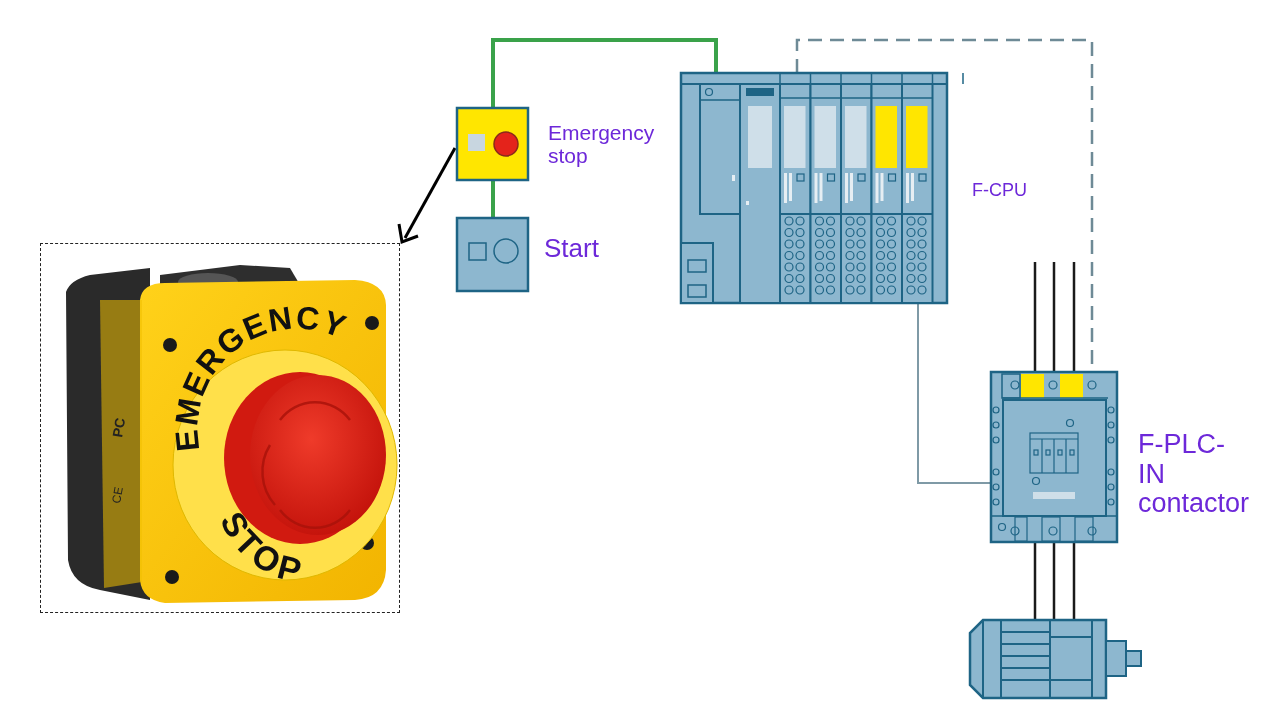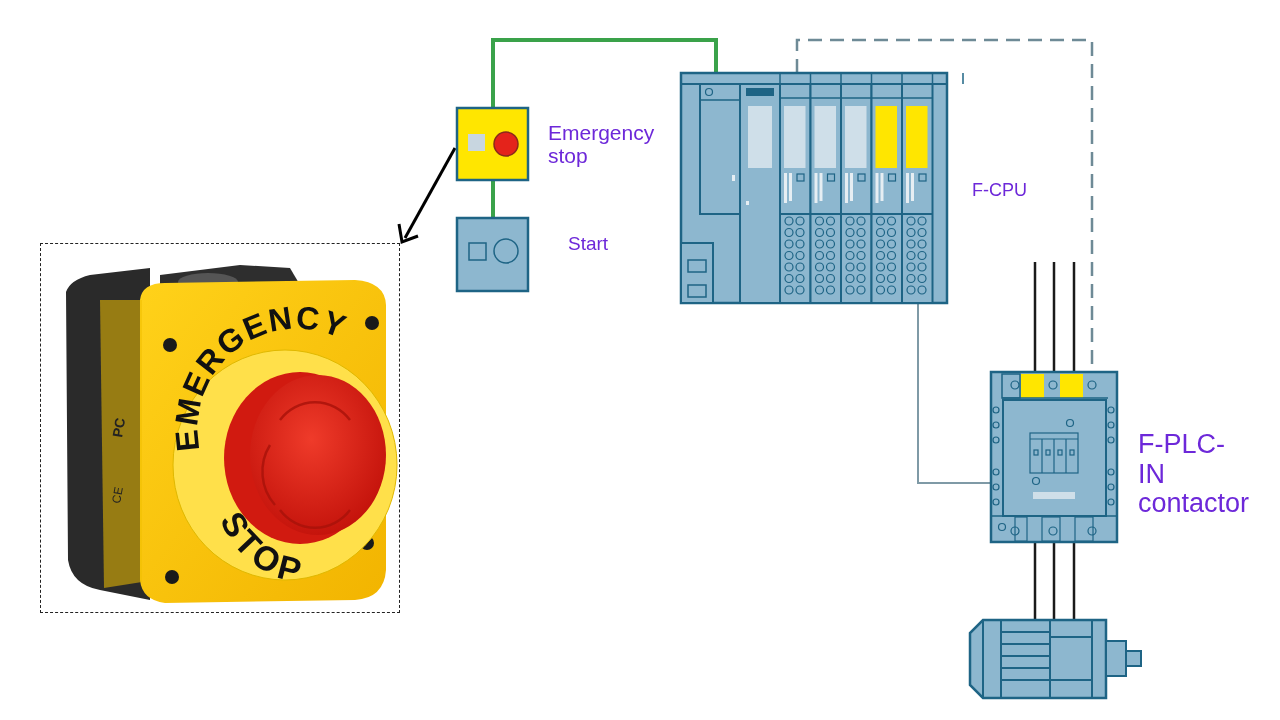--- a/index.html
+++ b/index.html
@@ -1,21 +1,21 @@
 <!DOCTYPE html>
 <html><head>
 <meta charset="utf-8">
 <style>
   html, body { margin:0; padding:0; background:#ffffff; }
   body { width:1280px; height:720px; position:relative; overflow:hidden;
          font-family:"Liberation Sans", sans-serif; }
   svg { position:absolute; left:0; top:0; }
   .lbl { position:absolute; font-family:"Liberation Sans", sans-serif; color:#6d28d9; line-height:1.1; }
   .lbl-es { left:548px; top:121px; font-size:21px; }
-  .lbl-start { left:568px; top:234px; font-size:19px;text-align:right; }
+  .lbl-start { left:544px; top:234px; font-size:26px;text-align:right; }
   .lbl-cpu { left:972px; top:153px; font-size:18px;margin-top:28px; }
   .lbl-con { left:1138px; top:430px; font-size:27px; }
   .photo-frame { position:absolute; left:40px; top:243px; width:360px; height:370px;
                  border:1.5px dashed #222; box-sizing:border-box; }
 </style>
 </head>
 <body>
 
 <svg width="1280" height="720">
 

